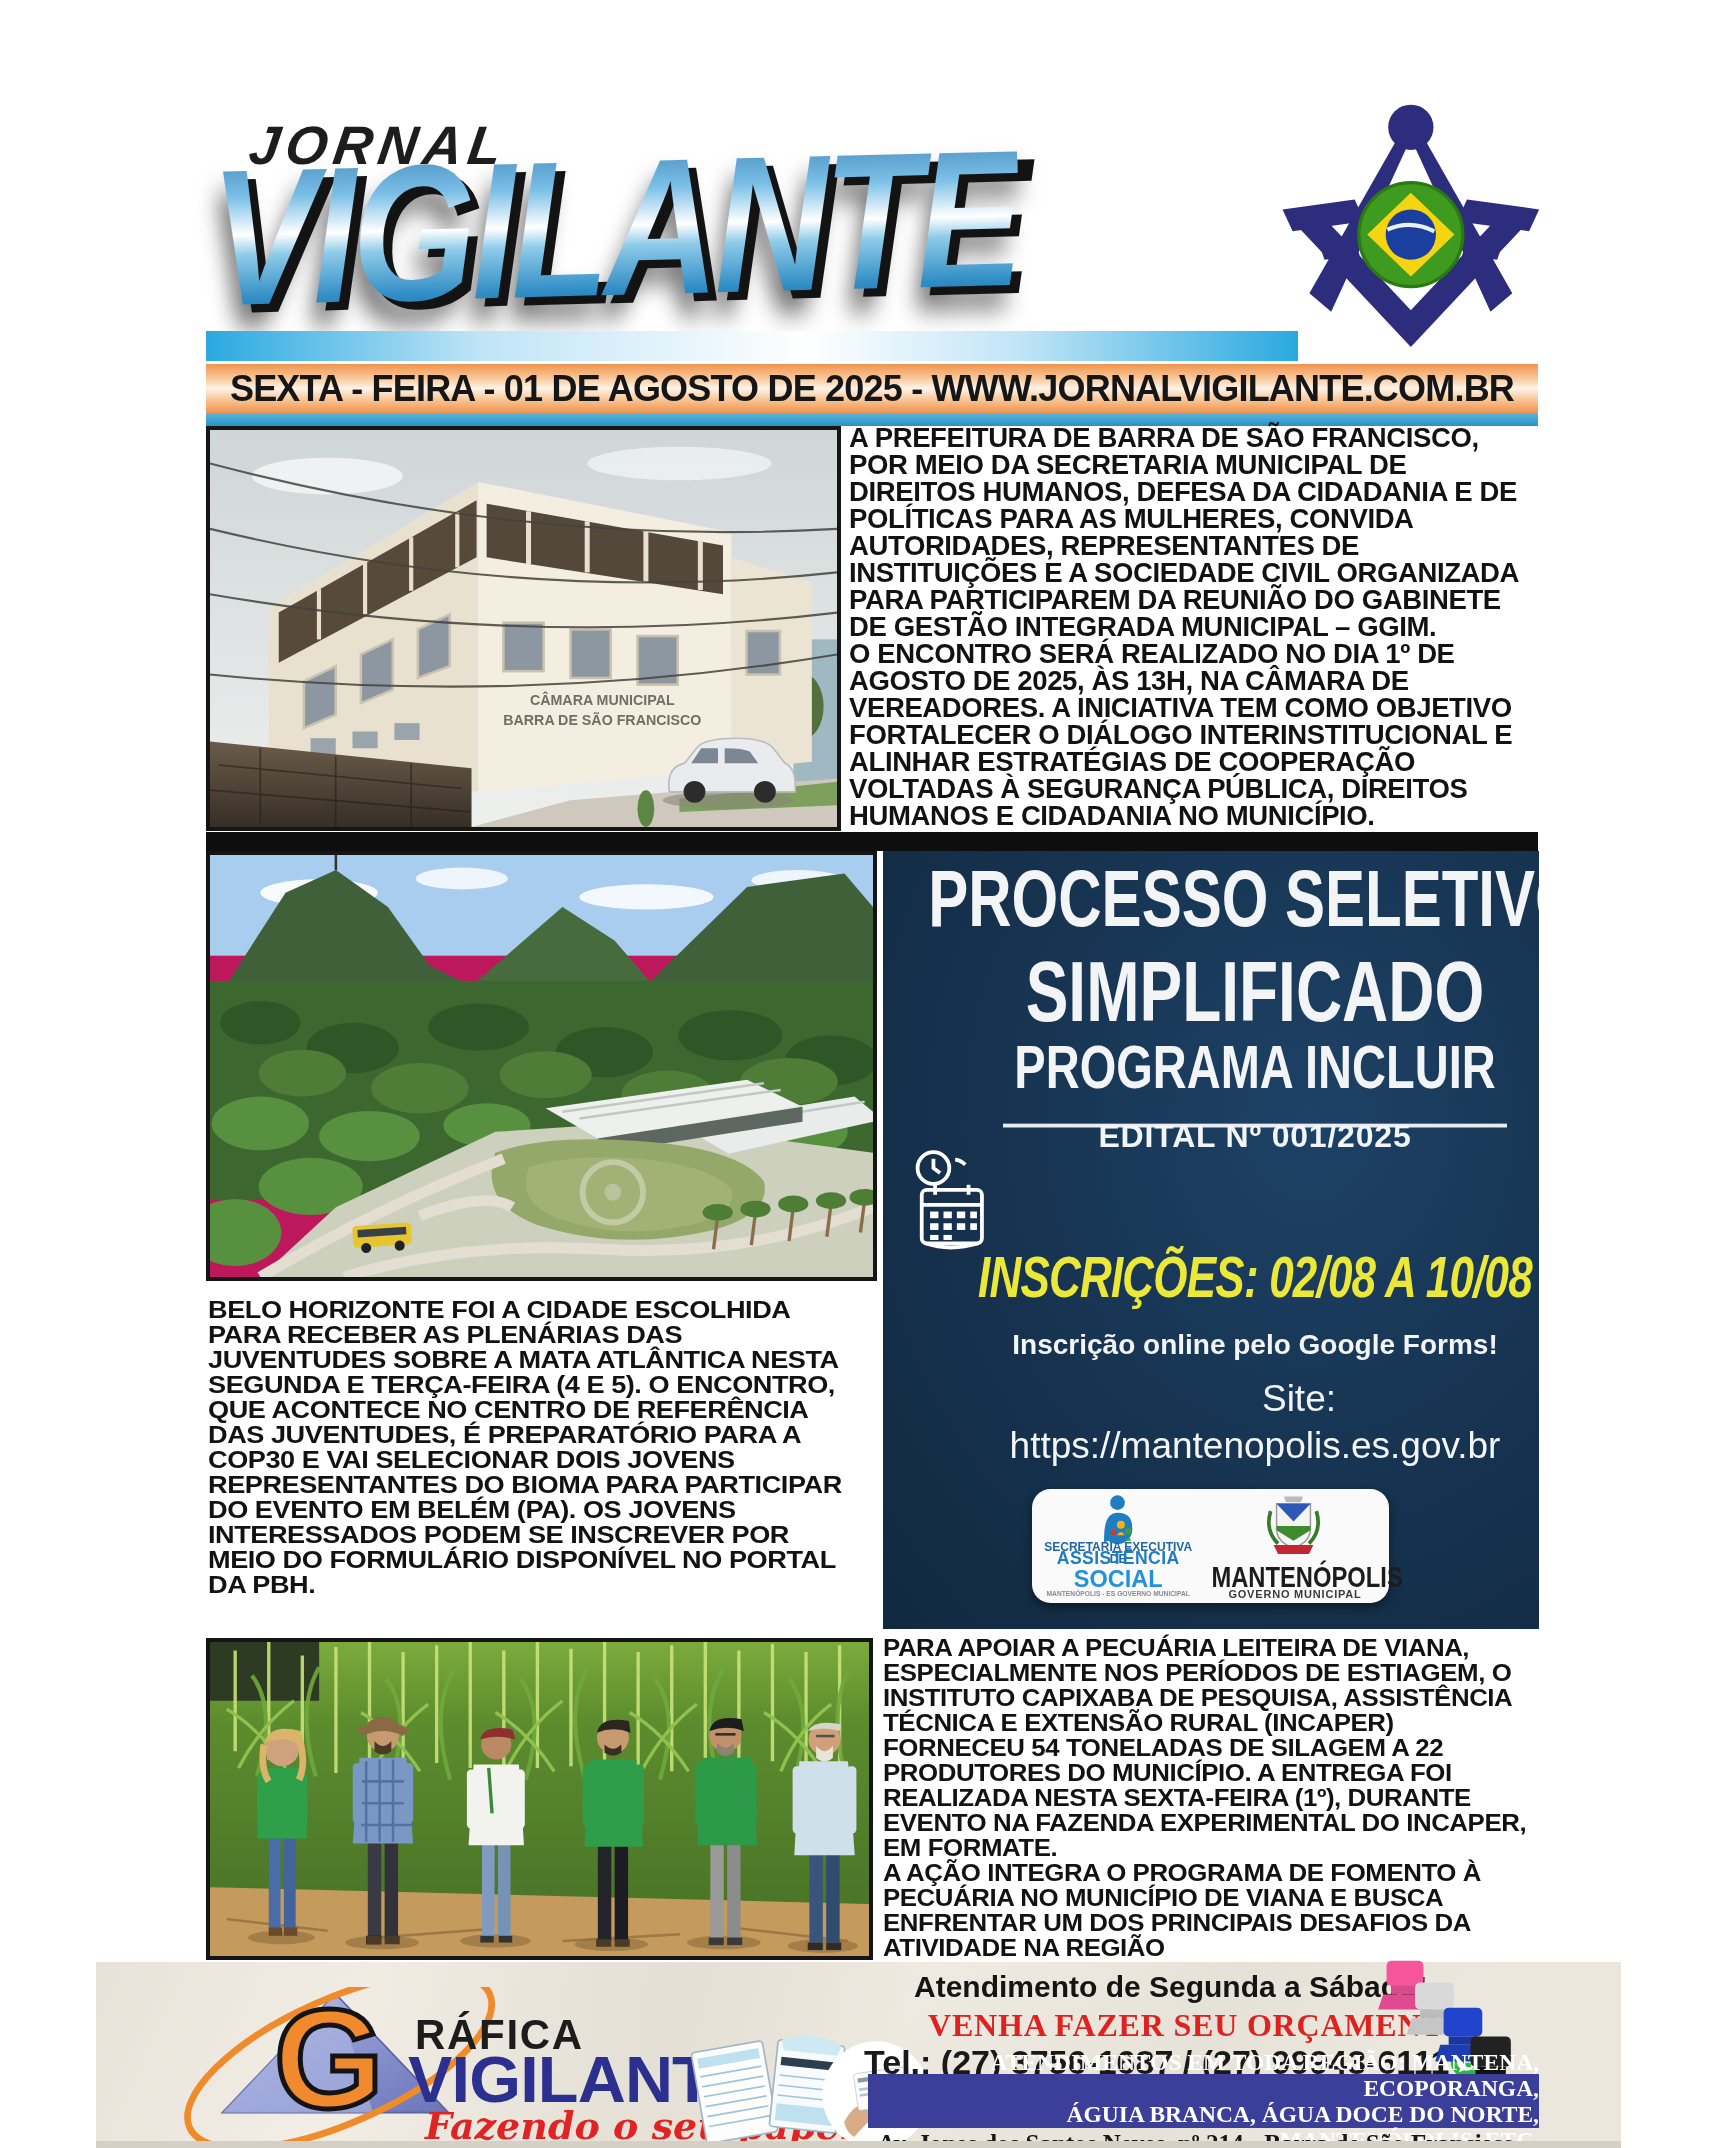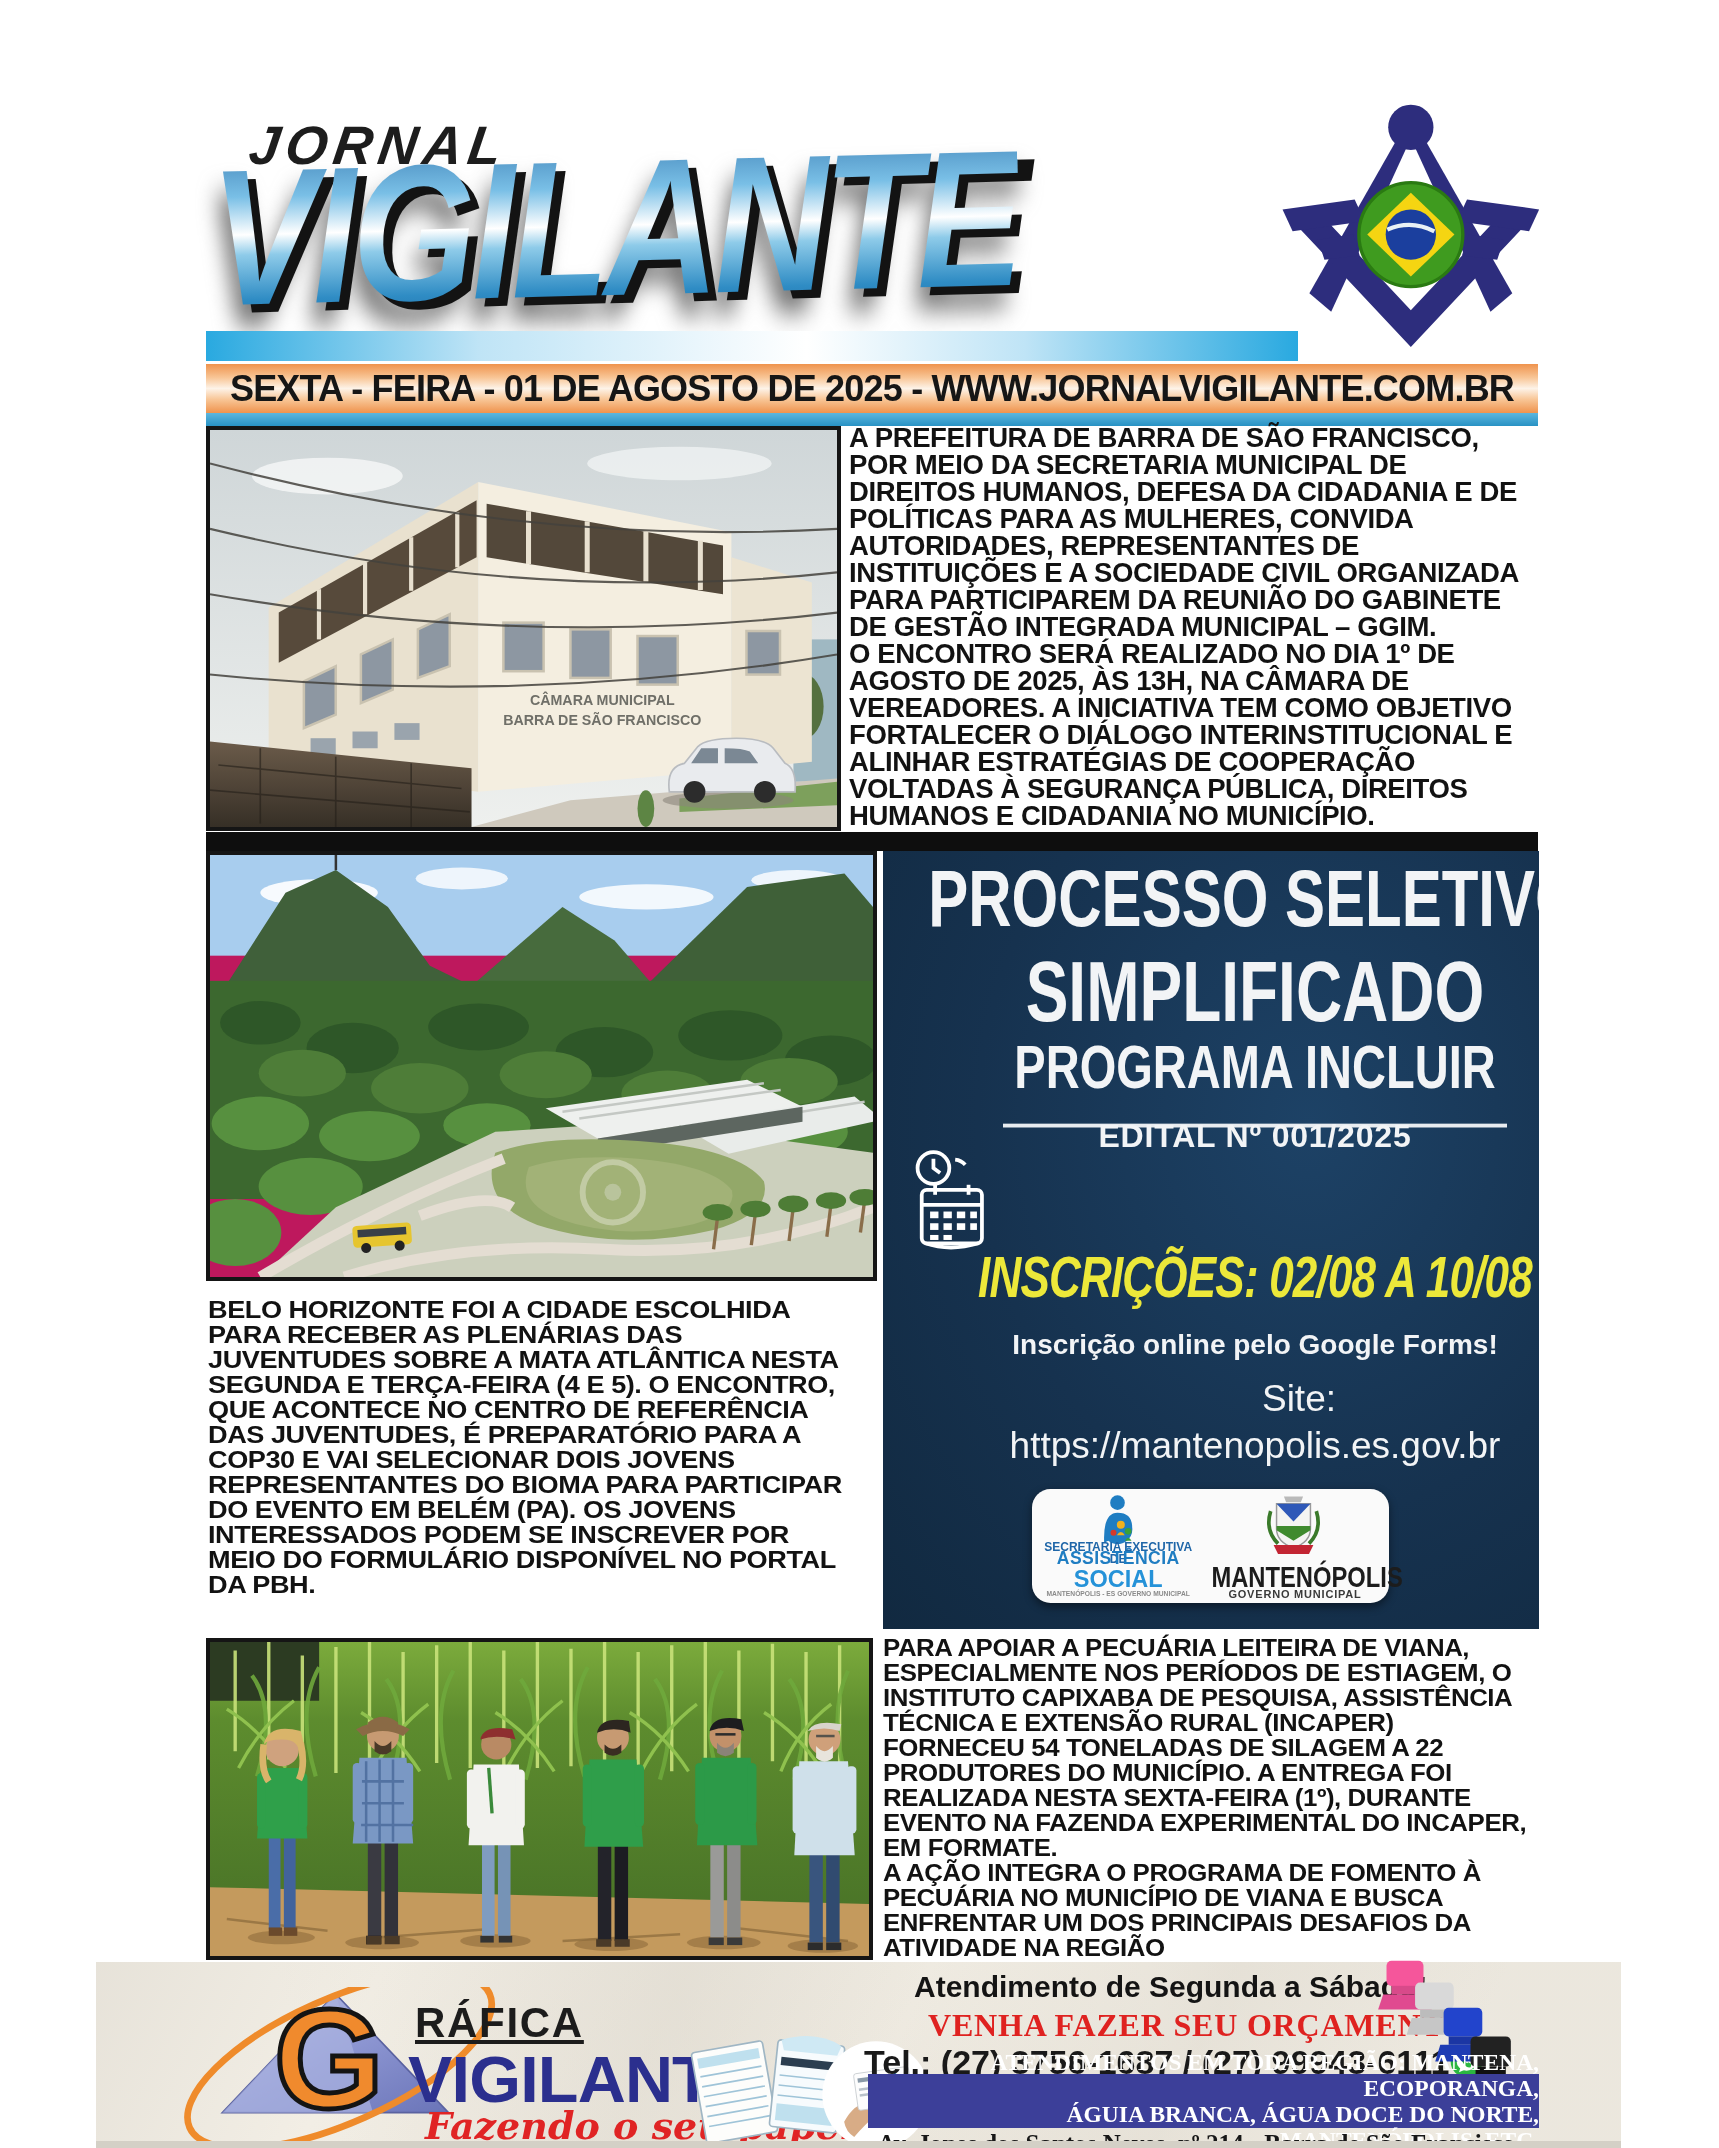--- a/index.html
+++ b/index.html
@@ -54,21 +54,21 @@
   .foot-strip{left:96px;top:2141px;width:1525px;height:6.7px;background:#d4d0c6;}
   .f-abs{position:absolute;}
   .services{left:369px;top:1.7px;color:#2b2f92;font-weight:bold;font-family:"Liberation Serif",serif;font-size:28px;line-height:29px;white-space:pre-line;}
   .atend{left:818px;top:8.4px;font-size:30px;font-weight:bold;color:#141414;}
   .venha{left:832px;top:45px;font-size:32px;font-weight:bold;font-family:"Liberation Serif",serif;color:#df2220;letter-spacing:0.8px;}
   .tel{left:768px;top:81px;font-size:34px;font-weight:bold;color:#191919;white-space:nowrap;}
   .tel svg{vertical-align:-5px;}
   .banner{left:772px;top:112px;width:671px;height:54px;background:#3c3f99;color:#fff;font-family:"Liberation Serif",serif;font-weight:bold;font-size:23.5px;line-height:26px;text-align:right;display:flex;flex-direction:column;justify-content:center;white-space:pre-line;}
   .address{left:772px;top:168px;width:671px;text-align:center;font-family:"Liberation Serif",serif;font-weight:bold;font-size:25px;color:#171717;}
   .g-letter{left:178px;top:34px;font-size:141px;line-height:126px;font-weight:bold;color:#f08a2d;-webkit-text-stroke:5px #141414;}
-  .rafica{left:319px;top:37px;font-size:42px;font-weight:bold;color:#1c1c1c;letter-spacing:1.7px;text-decoration:underline;}
+  .rafica{left:319px;top:49px;font-size:42px;font-weight:bold;color:#1c1c1c;letter-spacing:1.7px;}
   .vigfoot{left:312px;top:81px;font-size:64px;font-weight:bold;color:#2b2f8e;letter-spacing:-0.8px;transform:scaleX(1.04);transform-origin:left top;}
   .slogan{left:329px;top:141px;font-size:38px;font-weight:bold;font-style:italic;font-family:"DejaVu Serif",serif;color:#e02424;}
 </style>
 </head>
 <body>
 
 <div>
 
   <div class="abs jornal">JORNAL</div>
   <div class="abs vigi-wrap">

